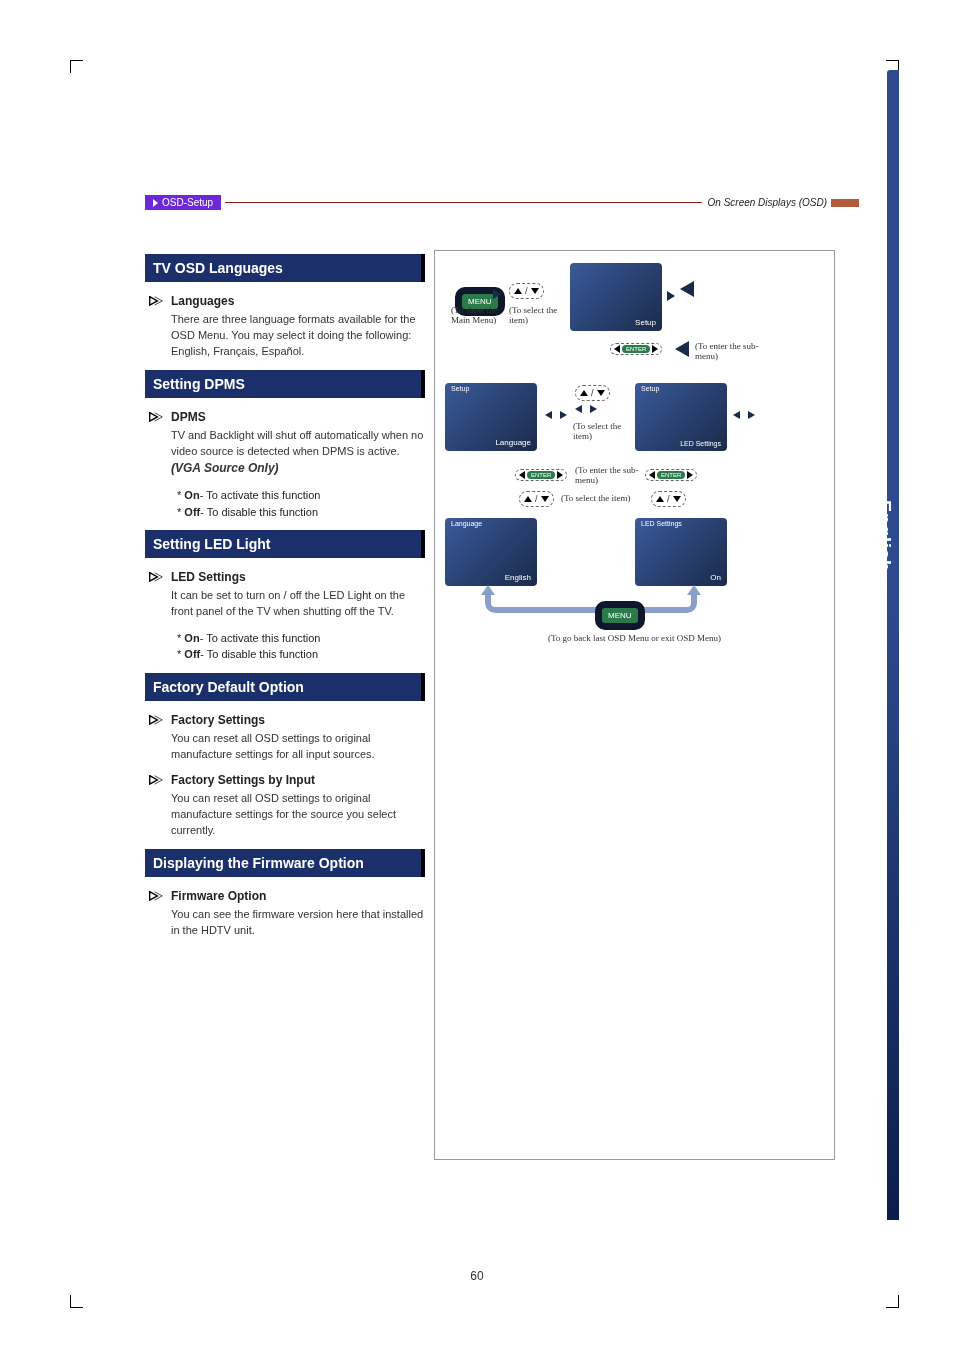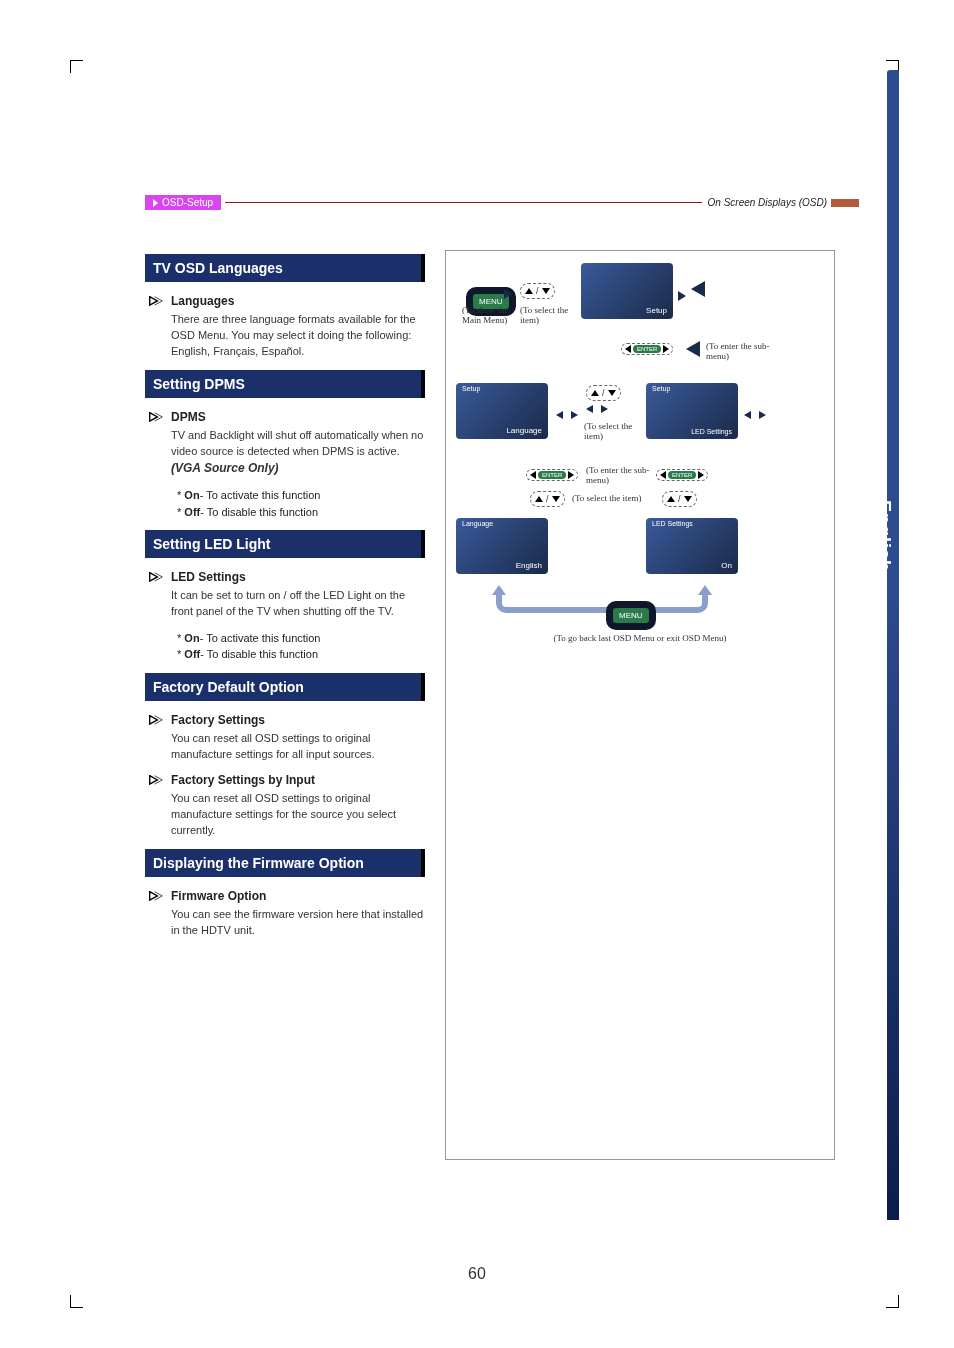--- a/index.html
+++ b/index.html
@@ -49,21 +49,21 @@
   }
   .header-row {
     position: absolute;
     top: 195px;
     left: 145px;
     right: 95px;
     display: flex;
     align-items: center;
   }
   .breadcrumb-pill {
-    background: #d946ef;
+    background: #6d28d9;
     color: #fff;
     font-size: 10px;
     padding: 2px 8px;
     display: inline-flex;
     align-items: center;
     gap: 4px;
   }
   .breadcrumb-pill .tri {
     width:0;height:0;border-top:4px solid transparent;border-bottom:4px solid transparent;border-left:5px solid #fff;
   }
@@ -85,21 +85,21 @@
     width: 28px;
     height: 8px;
     background: #b25a3c;
   }
   .content {
     position: absolute;
     top: 250px;
     left: 145px;
     width: 690px;
     display: flex;
-    gap: 20px;
+    gap: 9px;
   }
   .col-left { width: 280px; }
   .col-right {
     flex: 1;
     border: 1px solid #999;
     padding: 12px 10px;
     font-size: 9px;
     color: #333;
     position: relative;
     height: 910px;
@@ -134,28 +134,28 @@
   }
   .small-note { font-size:12px; font-style: italic; font-weight:bold;}
   .opt { margin-left: 32px; font-size: 11px; line-height:1.5;}
   .opt b { font-weight: bold;}
   .page-num {
     position: absolute;
     bottom: 65px;
     left: 0;
     width: 100%;
     text-align: center;
-    font-size: 16px;
+    font-size: 12px;
     color: #333;
   }
   
   .flow { position: relative; height: 430px; }
   .thumb {
     width: 92px;
-    height: 56px;
+    height: 68px;
     background: linear-gradient(135deg, #3a5a9a, #1a2a4a);
     border-radius: 4px;
     color: #fff;
     font-size: 8px;
     position: absolute;
     box-sizing: border-box;
     padding: 4px;
     overflow: hidden;
   }
   .thumb .tlabel {

